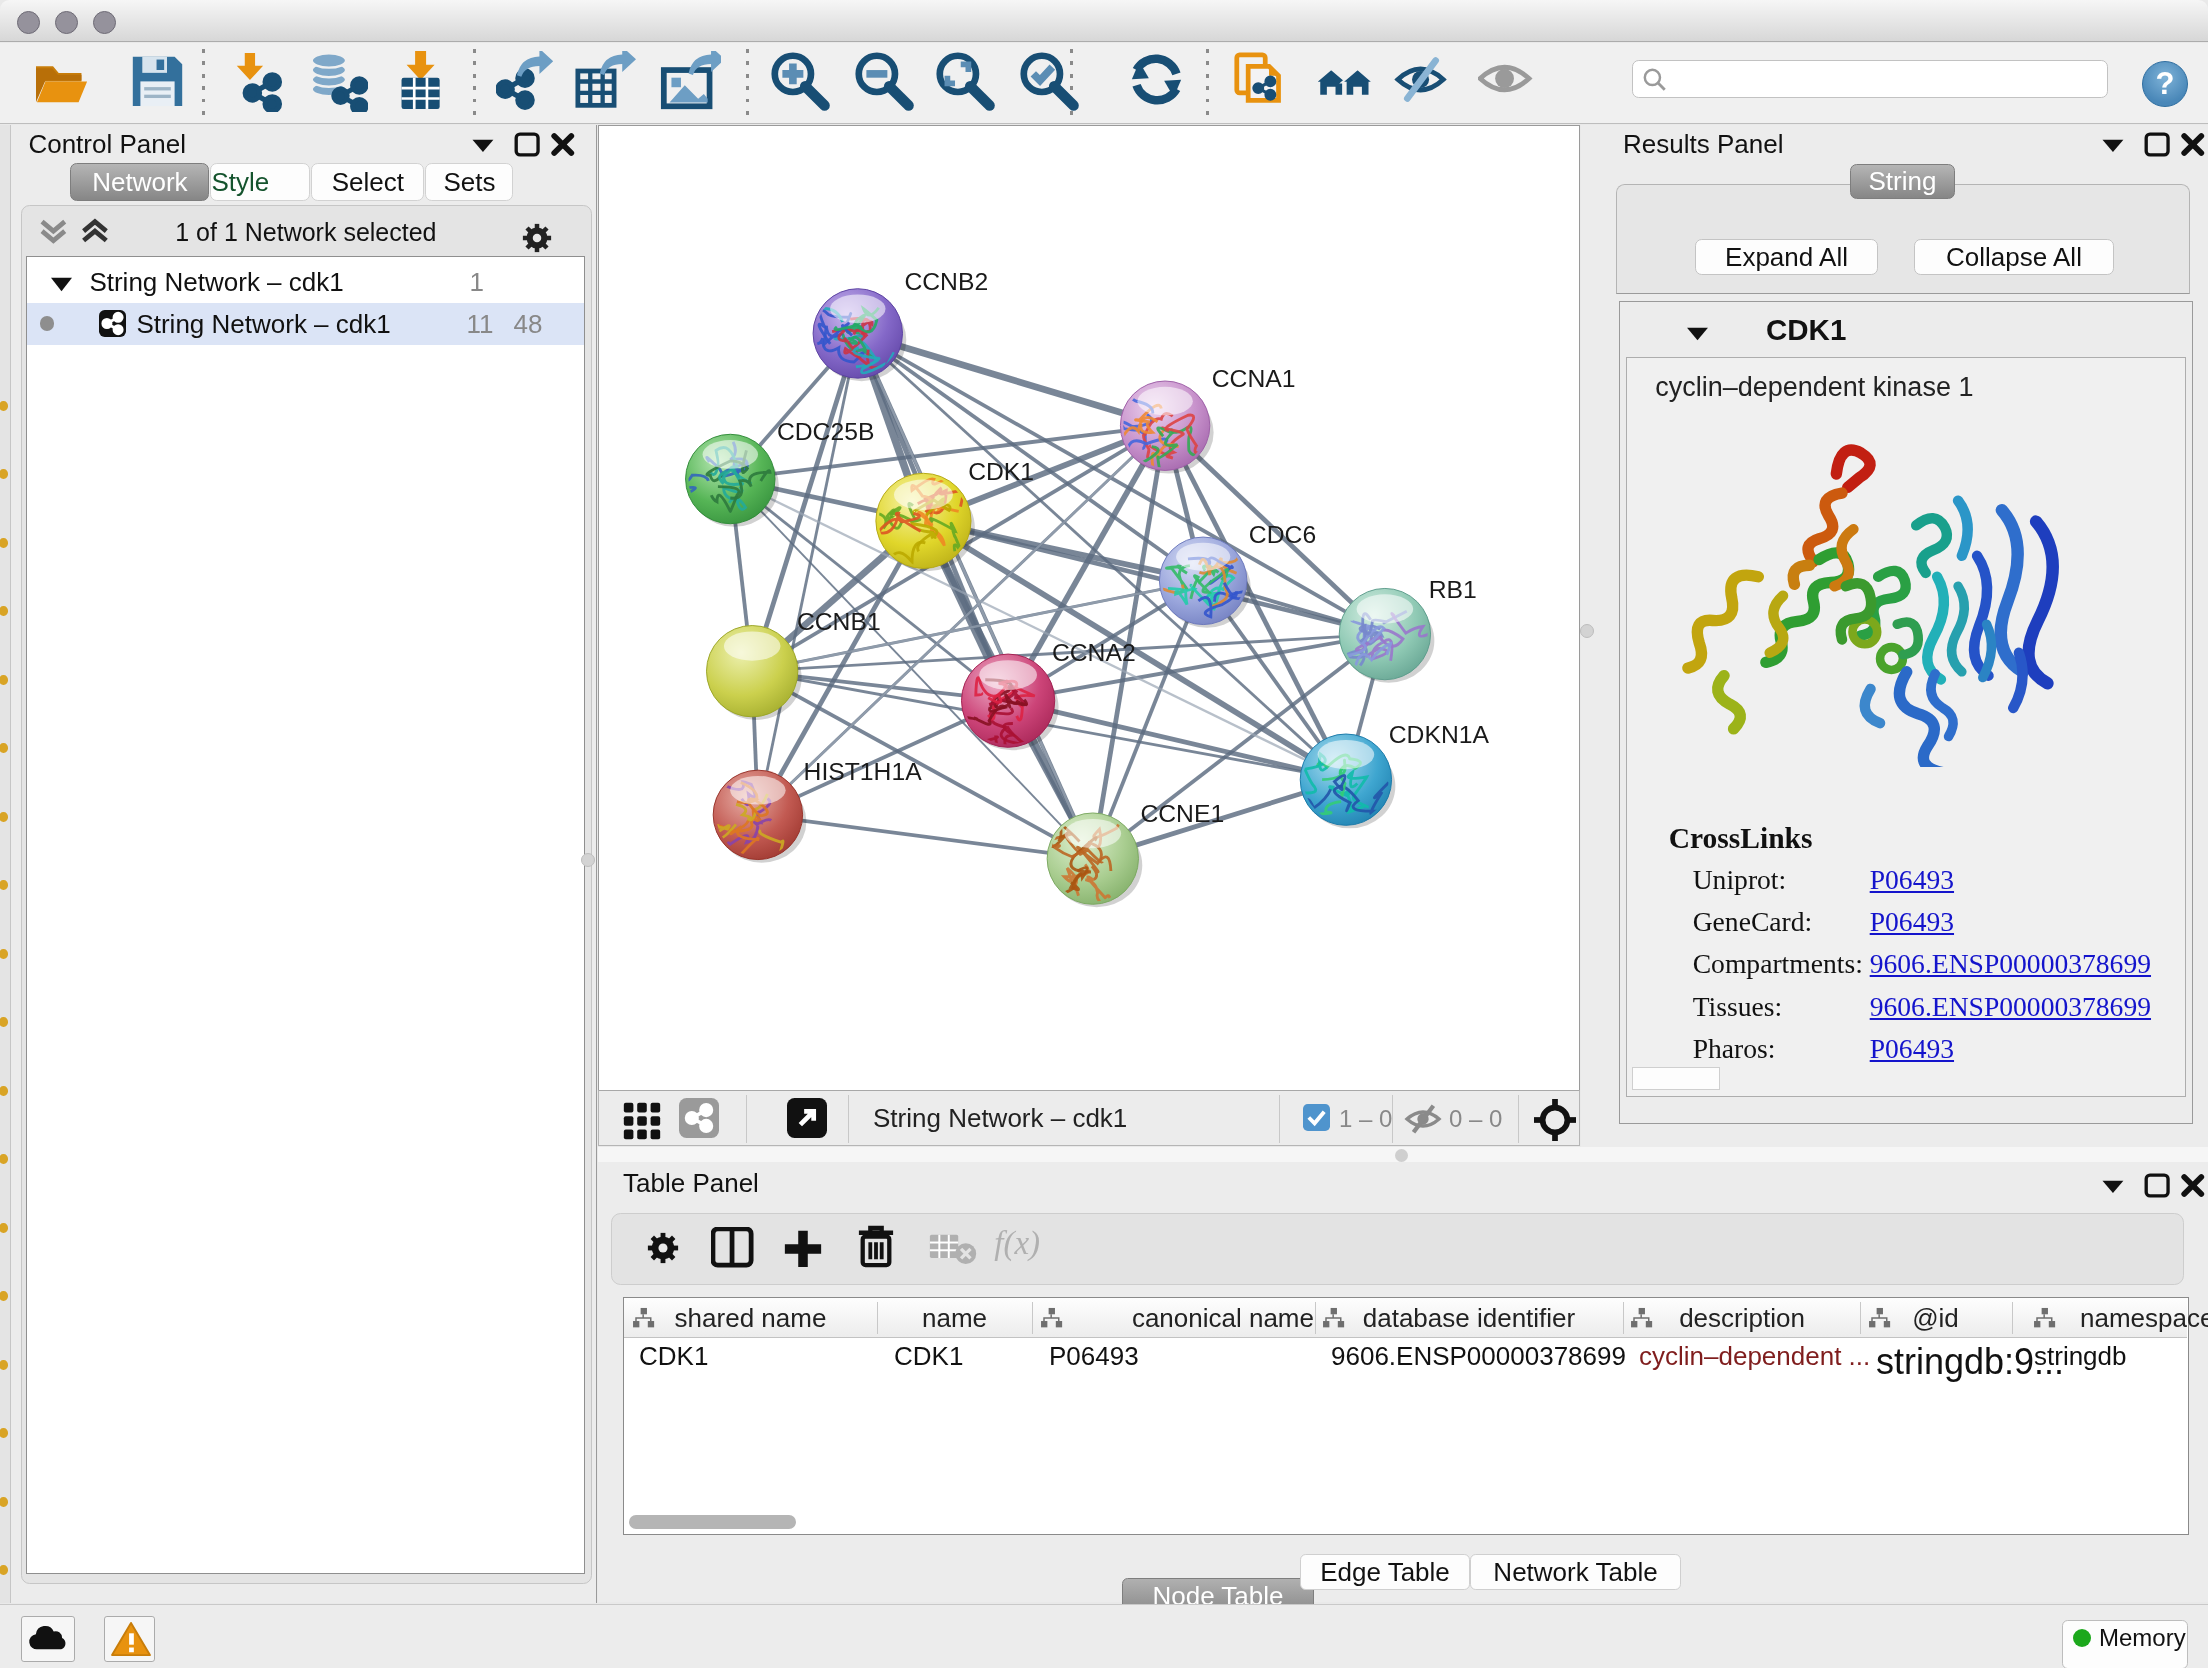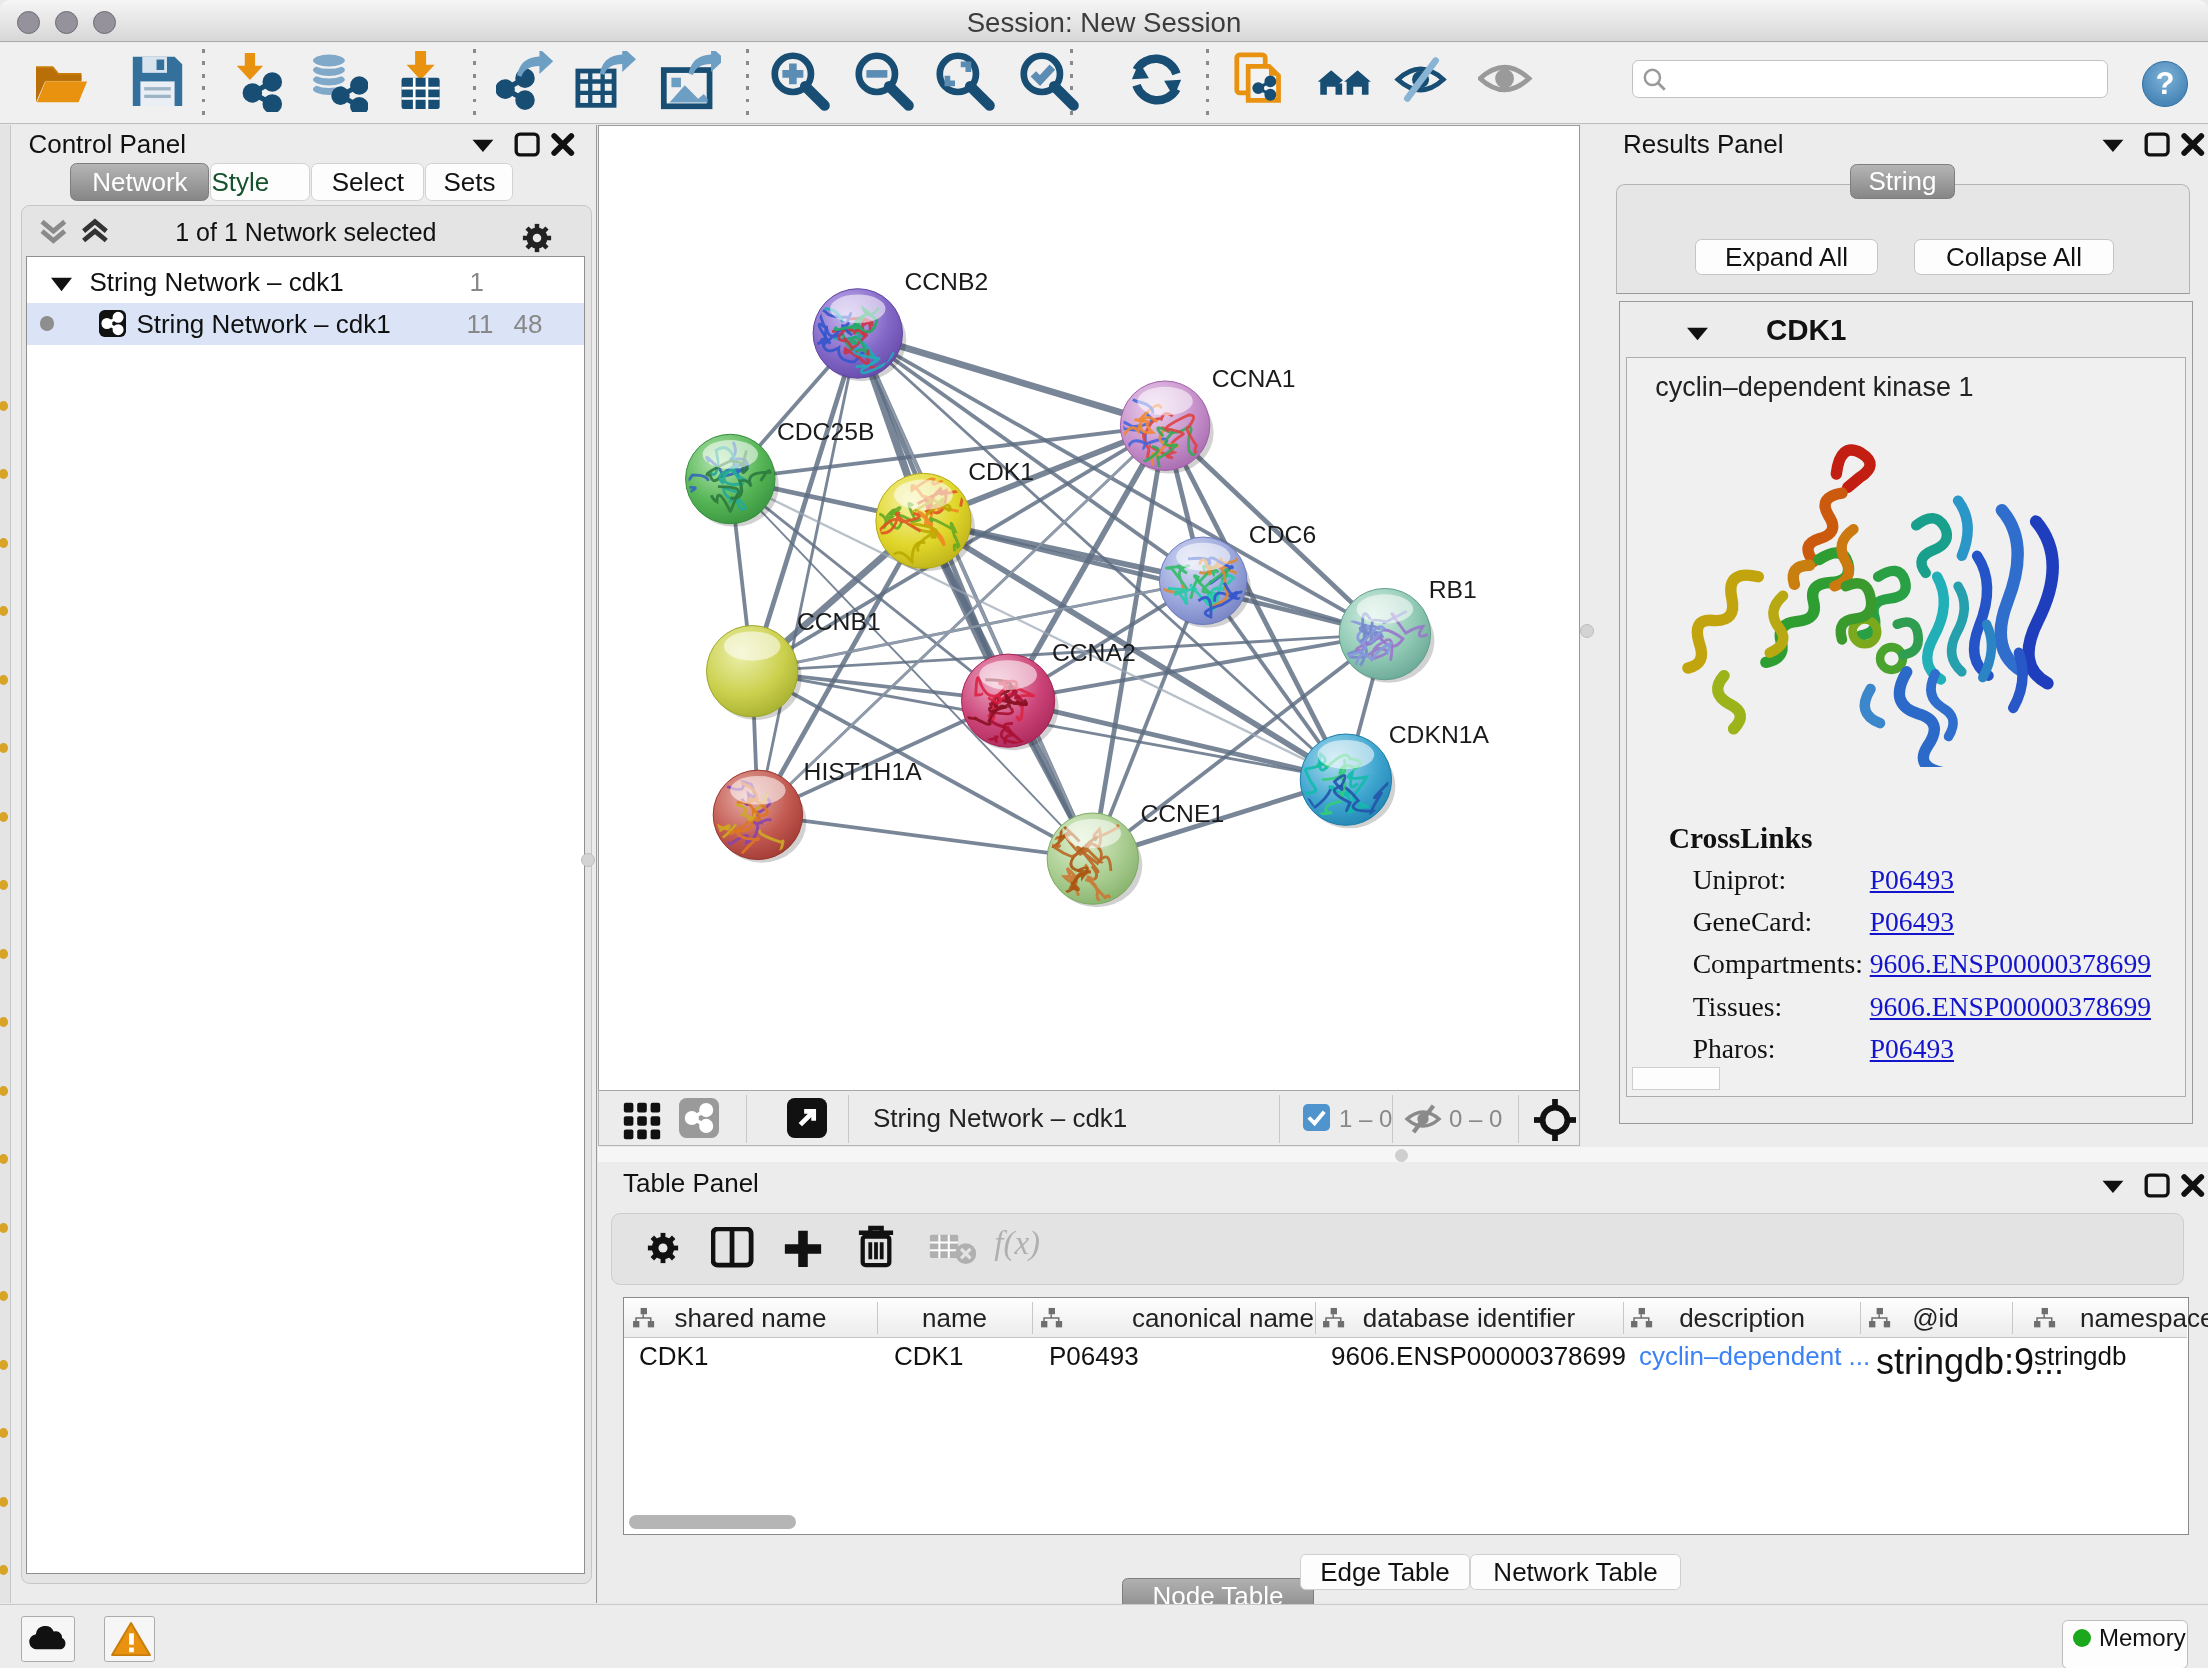--- a/index.html
+++ b/index.html
@@ -1,17 +1,16 @@
 <!DOCTYPE html>
 <html style="font-size:15px"><head><meta charset="utf-8"><style>*{margin:0;padding:0;box-sizing:border-box}html,body{width:2208px;height:1668px;overflow:hidden;font-family:"Liberation Sans",sans-serif;background:#e9e9e9;position:relative}.abs{position:absolute}</style></head><body>
 <div class="abs" style="left:0;top:0;width:2208px;height:42px;background:linear-gradient(#f6f6f6,#d7d7d7);border-bottom:1px solid #acacac;border-radius:9.5px 9.5px 0 0">
     <div class="abs" style="left:17px;top:10.5px;width:23px;height:23px;border-radius:50%;background:#95929c;border:1px solid #6e6b76"></div>
     <div class="abs" style="left:55px;top:10.5px;width:23px;height:23px;border-radius:50%;background:#95929c;border:1px solid #6e6b76"></div>
     <div class="abs" style="left:93px;top:10.5px;width:23px;height:23px;border-radius:50%;background:#95929c;border:1px solid #6e6b76"></div>
-    <div class="abs" style="left:0;top:6.7px;width:2208px;text-align:center;font-size:27.6px;color:#3c3c3c">Session: New Session</div>
   </div>
 <div class="abs" style="left:0;top:43px;width:2208px;height:81px;background:#f0f0f0;border-bottom:1px solid #bdbdbd">
     <div style="position:absolute;left:32px;top:9.5px;width:61px;height:53px"><svg width="61" height="53" viewBox="0 0 64 56" style="">
         <path d="M4 14 h18 l6 7 h24 v9 H4 z" fill="#c87d0a"></path>
         <path d="M4 52 V16 h17 l6 7 h25 v6 H14 z" fill="#b86f08"></path>
         <path d="M14 30 h44 l-9 22 H5 z" fill="#e8920f"></path>
       </svg></div>
     <div style="position:absolute;left:127px;top:7.6px;width:61px;height:57px"><svg width="61" height="57" viewBox="0 0 64 60" style="">
         <path d="M6 6 h44 l8 8 v44 H6 z" fill="#33709c"></path>
         <rect x="16" y="6" width="26" height="17" fill="#d7e4ee"></rect>
@@ -744,21 +743,21 @@
               <path d="M11.559999999999999 7.6 v3.96 M4.08 14.64 v-3.08 h15.399999999999999 v3.08" stroke="#6e6e6e" stroke-width="1.54" fill="none"></path>
             </g>
           </svg></div>
         <div class="abs" style="left:1456px;top:4.8px;font-size:26px;color:#222;white-space:nowrap">namespace</div>
       </div>
       <div class="abs" style="left:0;top:40px;width:1563px;height:36px;background:#fff">
         <div class="abs" style="left:15px;top:2.9px;font-size:26px;color:#111;white-space:nowrap">CDK1</div>
         <div class="abs" style="left:270px;top:2.9px;font-size:26px;color:#111;white-space:nowrap">CDK1</div>
         <div class="abs" style="left:425px;top:2.9px;font-size:26px;color:#111;white-space:nowrap">P06493</div>
         <div class="abs" style="left:707px;top:2.9px;font-size:26px;color:#111;white-space:nowrap">9606.ENSP00000378699</div>
-        <div class="abs" style="left:1015px;top:2.9px;font-size:26px;color:#3b82f6;white-space:nowrap">cyclin–dependent ...</div>
+        <div class="abs" style="left:1015px;top:2.9px;font-size:26px;color:#7f1d1d;white-space:nowrap">cyclin–dependent ...</div>
         <div class="abs" style="left:1252px;top:2.9px;font-size:36px;color:#111;white-space:nowrap">stringdb:9...</div>
         <div class="abs" style="left:1410px;top:2.9px;font-size:26px;color:#111;white-space:nowrap">stringdb</div>
       </div>
       <div class="abs" style="left:4.8px;top:217px;width:167px;height:14.3px;border-radius:7.6px;background:#b5b5b5"></div>
     </div>
     <div class="abs" style="left:524px;top:416px;width:192px;height:36px;background:linear-gradient(#b0b0b0,#8a8a8a);color:#fff;border:1px solid #7e7e7e;font-size:26px;text-align:center;line-height:34px;border-radius:5.7px">Node Table</div>
     <div class="abs" style="left:702px;top:392px;width:170px;height:36px;background:#fdfdfd;color:#111;border:1px solid #cfcfcf;font-size:26px;text-align:center;line-height:34px;border-radius:5.7px">Edge Table</div>
     <div class="abs" style="left:872px;top:392px;width:211px;height:36px;background:#fdfdfd;color:#111;border:1px solid #cfcfcf;font-size:26px;text-align:center;line-height:34px;border-radius:5.7px">Network Table</div>
   </div>
 <div class="abs" style="left:581px;top:853px;width:14.3px;height:14.3px;border-radius:50%;background:#d3d3d3;border:1px solid #bdbdbd"></div>

